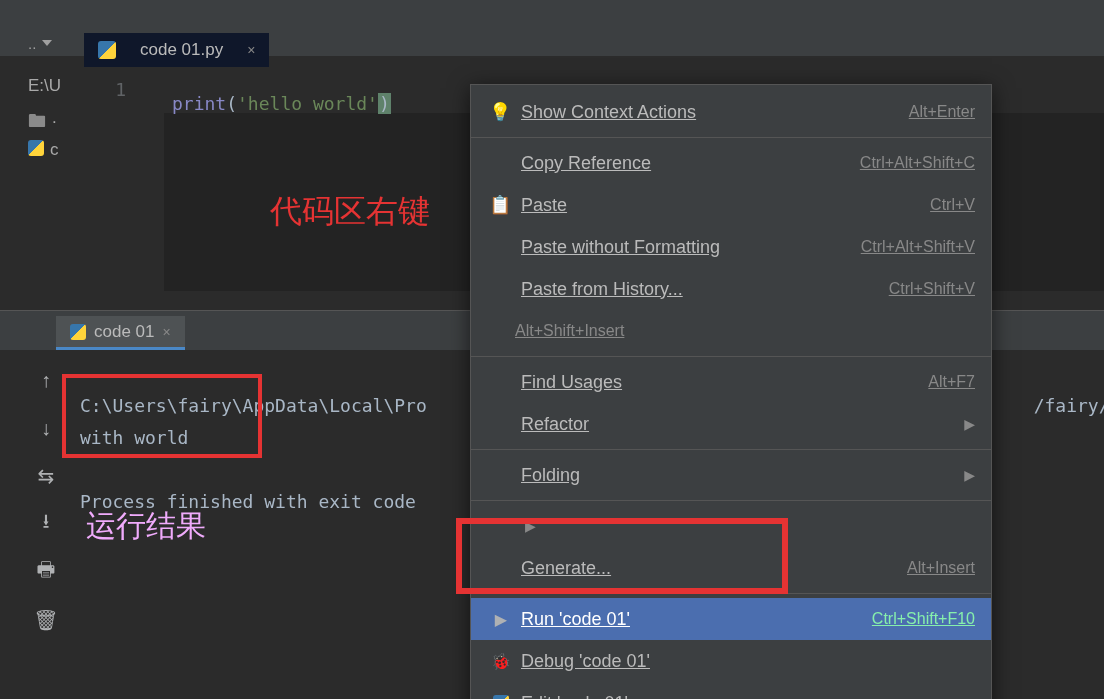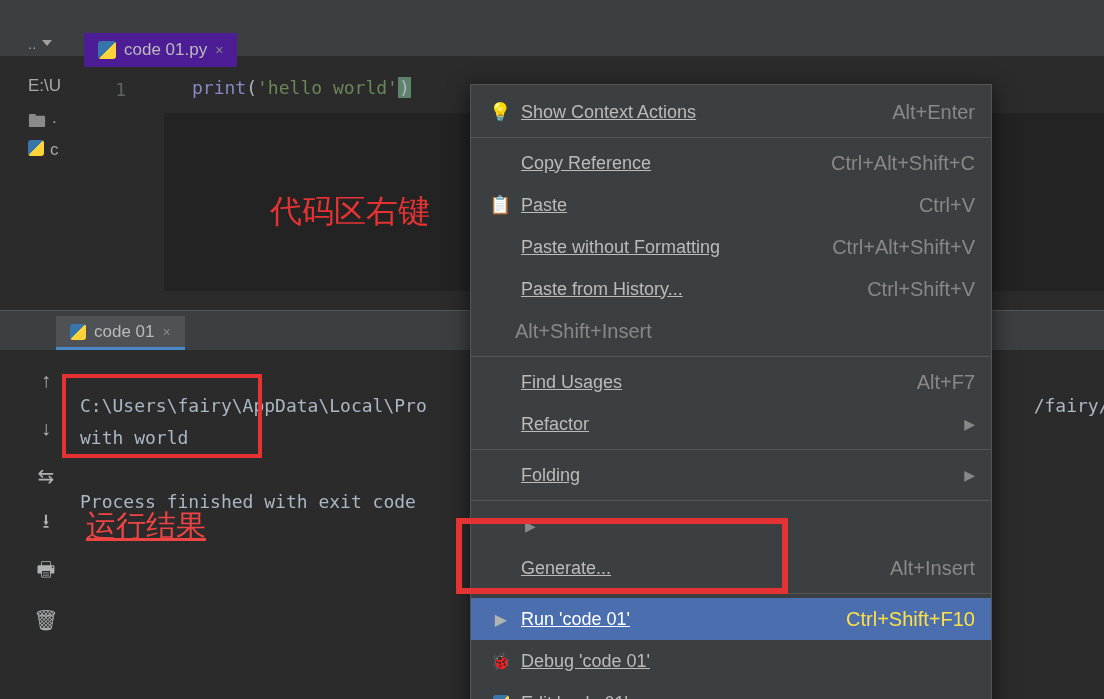--- a/index.html
+++ b/index.html
@@ -34,26 +34,26 @@
   }
   .tab-row {
     position: absolute;
     top: 33px;
     left: 84px;
     height: 34px;
     display: flex;
     align-items: center;
   }
   .tab {
-    background: #4c1d95;
+    background: #0f172a;
     height: 34px;
     padding: 0 14px;
     display: flex;
     align-items: center;
-    gap: 8px;
+    gap: 24px;
     color: #BBBBBB;
     font-size: 17px;
   }
   .py-icon {
     width: 18px; height: 18px;
     display: inline-block;
     background: linear-gradient(135deg, #3776AB 0%, #3776AB 50%, #FFD43B 50%, #FFD43B 100%);
     border-radius: 3px;
   }
   .close-x { color: #888; font-size: 14px; }
@@ -85,26 +85,25 @@
     left: 0; top: 12px;
     width: 72px;
     text-align: right;
     padding-right: 30px;
     color: #606366;
     font-family: Consolas, monospace;
     font-size: 18px;
   }
   .code {
     position: absolute;
-    left: 88px; top: 10px;
+    left: 88px; top: 26px;
     font-family: Consolas, monospace;
     font-size: 18px;
     white-space: pre;
     color: #A9B7C6;
-    margin-left: 20px;
   }
   .kw { color: #8888C6; }
   .par { color: #A9B7C6; }
   .str { color: #6A8759; }
   .paren-close { background: #5F826B; color: #A9B7C6; padding: 0 1px; }
   .editor-shadow {
     position: absolute;
     left: 80px;
     top: 46px;
     right: 0;
@@ -173,53 +172,52 @@
   .hello-box {
     position: absolute;
     top: 64px; left: 62px;
     width: 200px; height: 84px;
     border: 4px solid #E53333;
     pointer-events: none;
   }
   .anno2 {
     position: absolute;
     left: 86px; top: 196px;
-    color: #ef4444;
+    color: #f0abfc;
     font-size: 30px;
     font-family: "Microsoft YaHei", sans-serif;
-    text-decoration: underline;
   }
   .context-menu {
     position: absolute;
     top: 84px; left: 470px;
     width: 522px;
     background: #3C3F41;
     border: 1px solid #555;
     box-shadow: 0 4px 20px rgba(0,0,0,0.6);
     padding: 6px 0;
   }
   .menu-item {
     height: 42px;
     display: flex;
     align-items: center;
     padding: 0 16px;
     color: #BBBBBB;
     font-size: 18px;
   }
   .menu-item .mi-icon { width: 28px; display: flex; justify-content: center; color: #AFB1B3; }
   .menu-item .mi-label { flex: 1; padding-left: 6px; text-decoration: underline; }
-  .menu-item .mi-short { color: #888888; font-size: 20px; }
+  .menu-item .mi-short { color: #888888; font-size: 16px; text-decoration: underline; }
   .menu-item .mi-arrow { color: #888888; padding-left: 10px; font-size: 14px; }
   .menu-sep {
     height: 1px;
     background: #555;
     margin: 4px 0;
   }
   .menu-item.selected { background: #4B6EAF; color: #FFFFFF; }
-  .menu-item.selected .mi-short { color: #fde047; margin-left: 46px; }
+  .menu-item.selected .mi-short { color: #86efac; margin-left: 46px; }
   .menu-item u { text-decoration: underline; }
   .menu-play { color: #59A869; font-size: 16px; }
   .menu-bug { color: #59A869; font-size: 16px; }
   .run-box-anno {
     position: absolute;
     top: 518px; left: 456px;
     width: 332px; height: 76px;
     border: 6px solid #E53333;
     pointer-events: none;
     z-index: 50;

